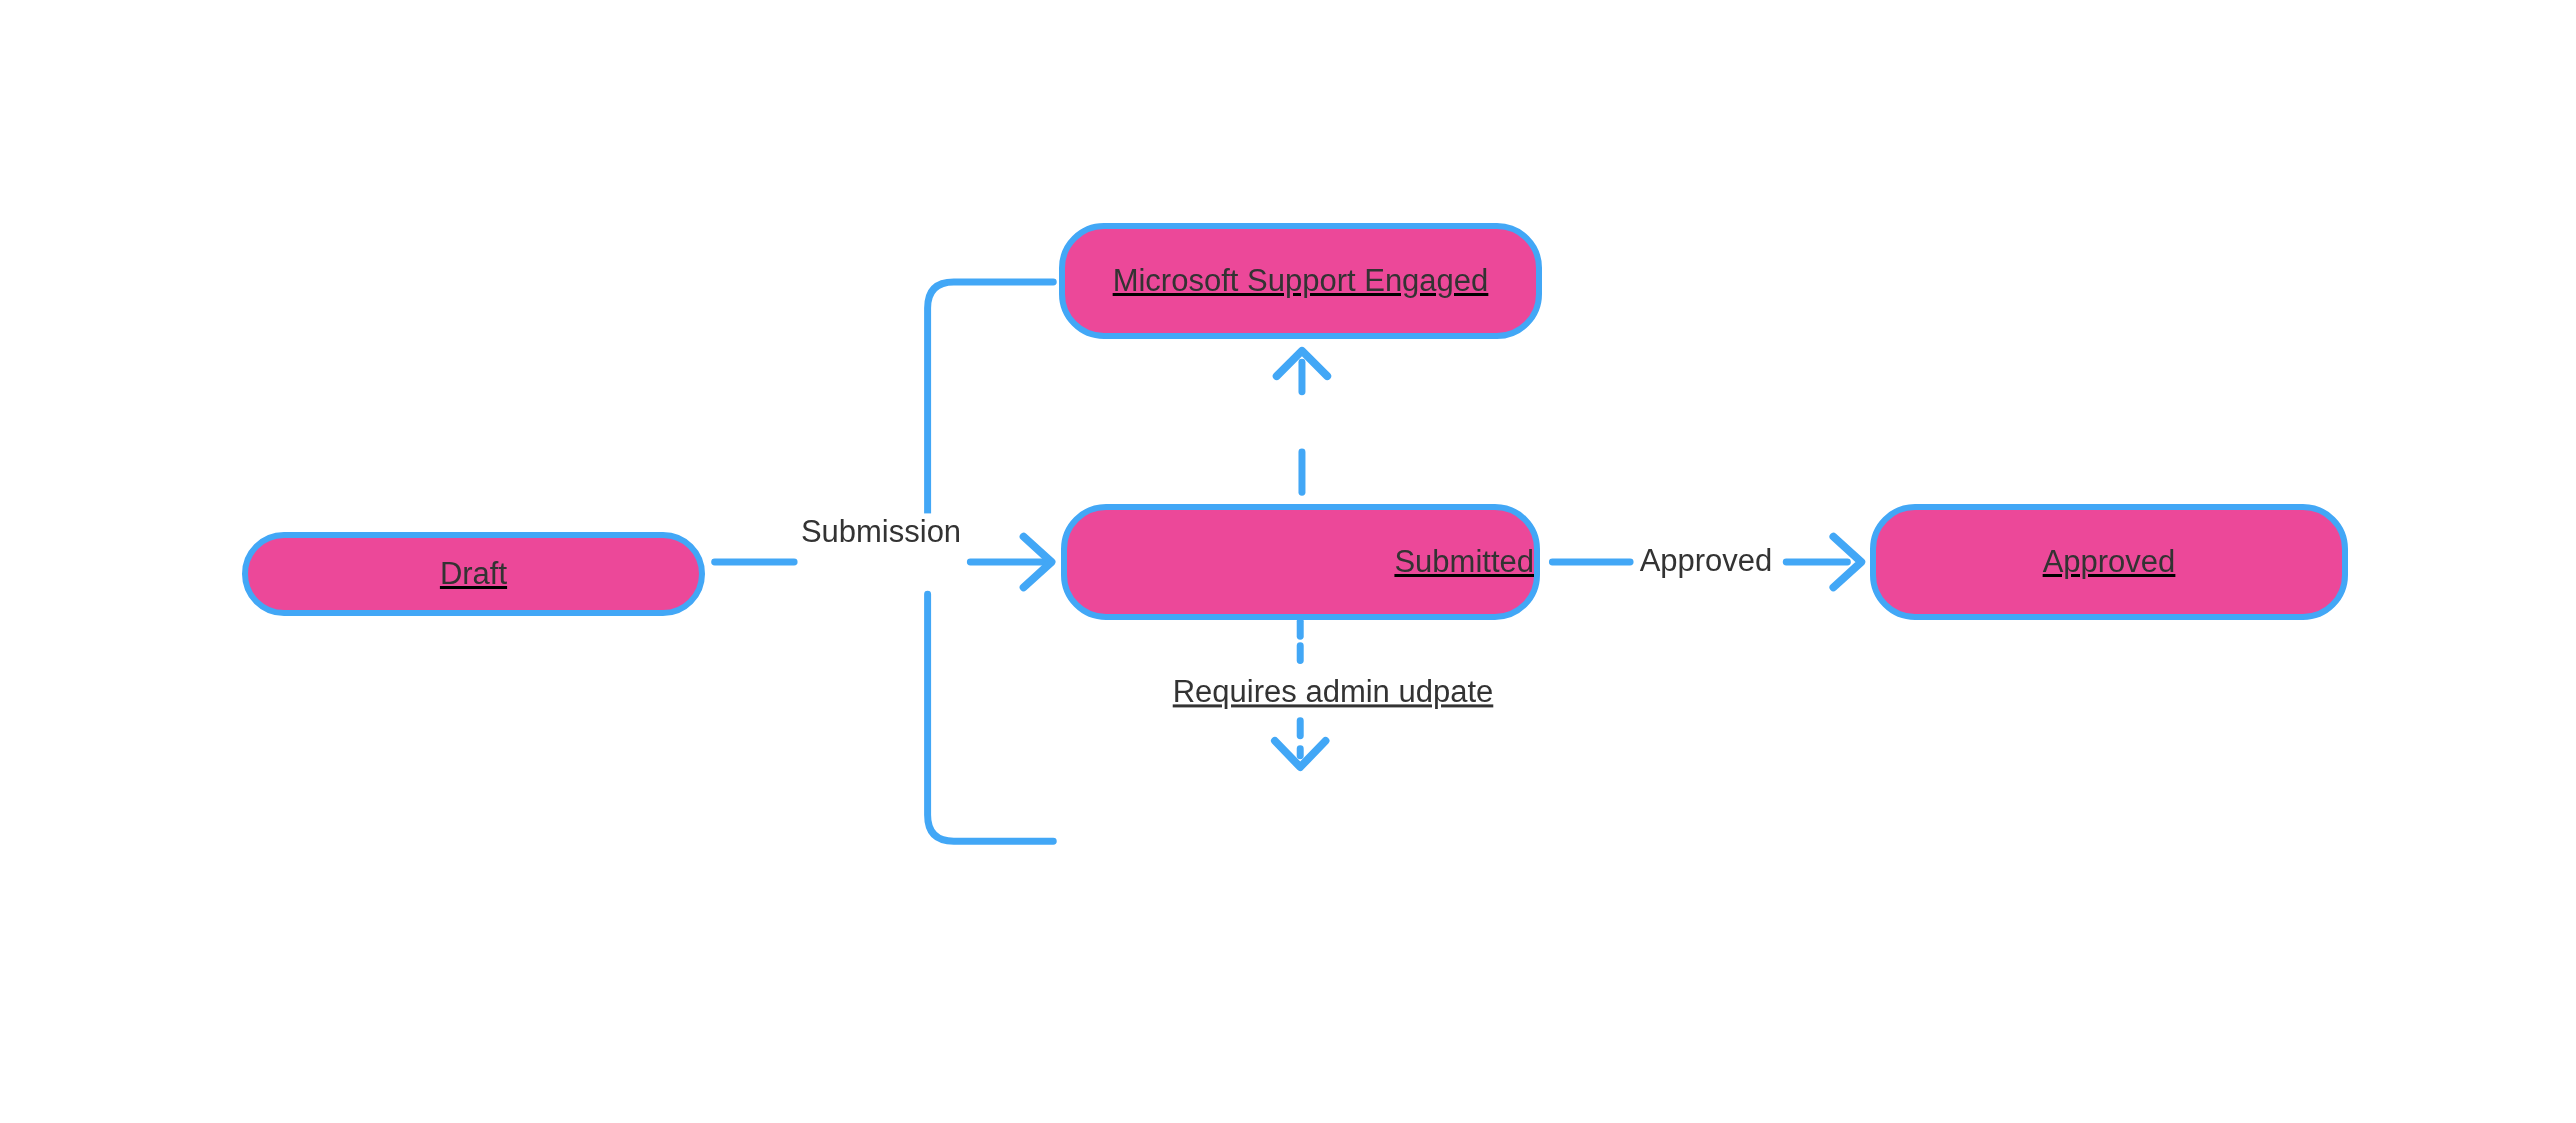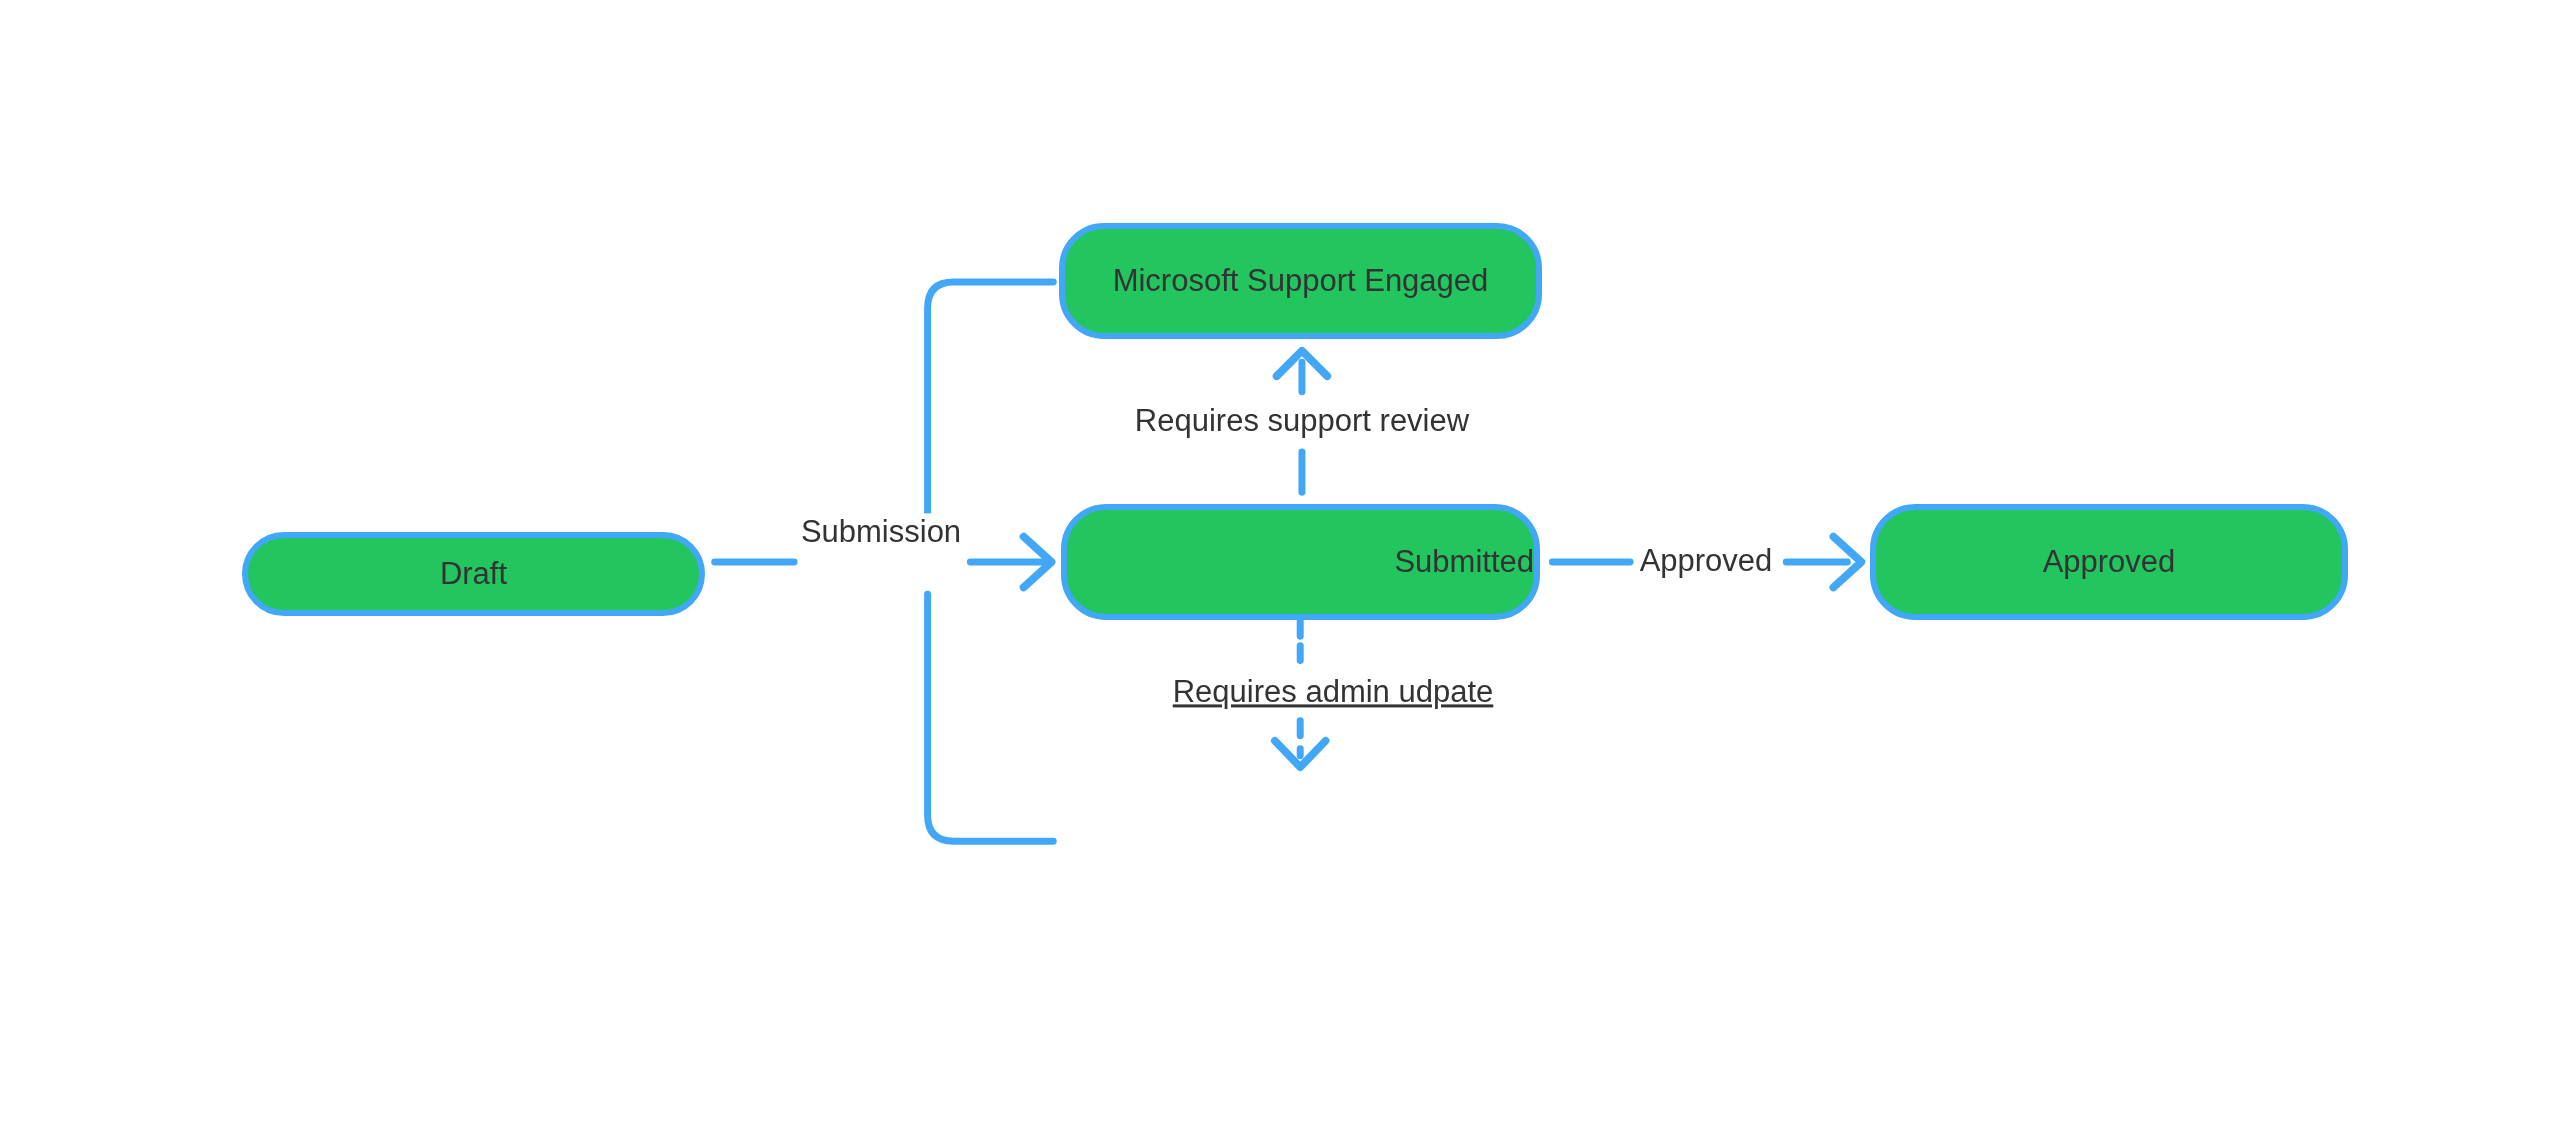--- a/index.html
+++ b/index.html
@@ -29,24 +29,25 @@
     fill: none;
     stroke: var(--accent);
     stroke-width: 9;
     stroke-linecap: round;
     stroke-linejoin: round;
   }
   .node {
     position: absolute;
     border: 6.1px solid var(--accent);
     border-radius: 45px;
-    background: #22c55e;
+    background: #ec4899;
     display: flex;
     align-items: center;
     justify-content: center;
+    text-decoration: underline;
   }
   .node-label {
     font-size: 31px;
     color: var(--ink);
     white-space: nowrap;
   }
   .edge-label {
     position: absolute;
     transform: translate(-50%, -50%);
     font-size: 31px;
@@ -109,18 +110,17 @@
 
   <div class="node" style="left:1059px; top:223px; width:483px; height:116px;">
     <span class="node-label">Microsoft Support Engaged</span>
   </div>
 
 
   <div class="edge-label" style="left:881px; top:532px;">Submission</div>
 
   <div class="edge-label" style="left:1706px; top:561px;">Approved</div>
 
-  <div class="edge-label" style="left:1302px; top:421px;">Requires support review</div>
 
   <div class="edge-label" style="left:1333px; top:692px;text-decoration:underline;">Requires admin udpate</div>
 
 </div>
 
 
 </body></html>

